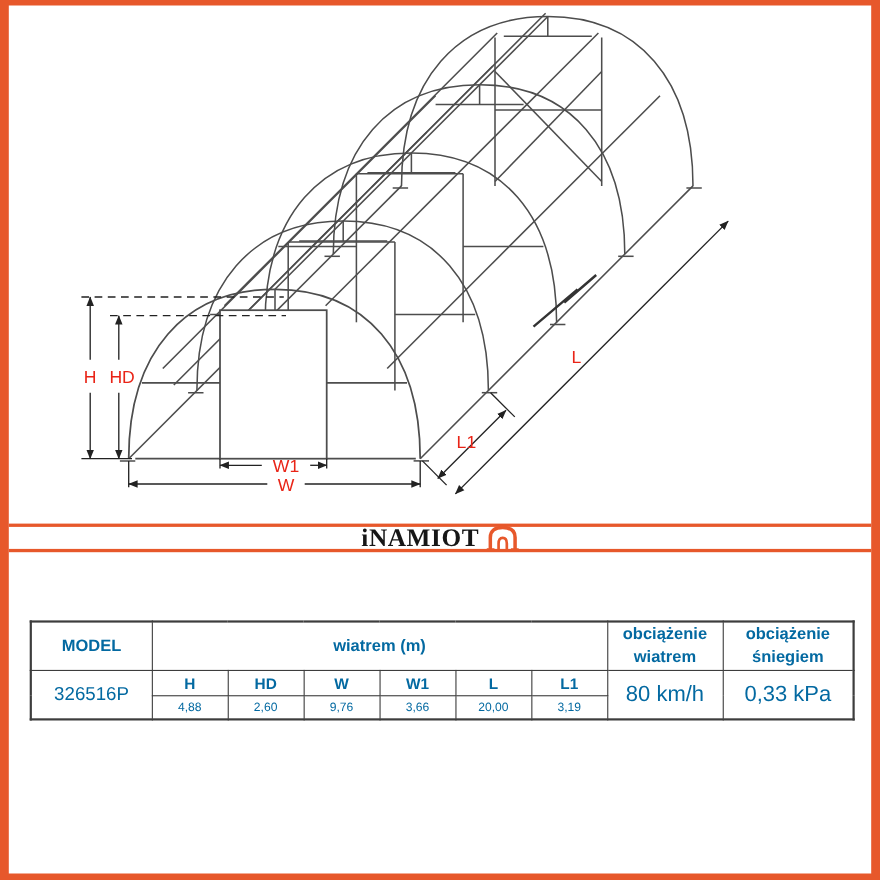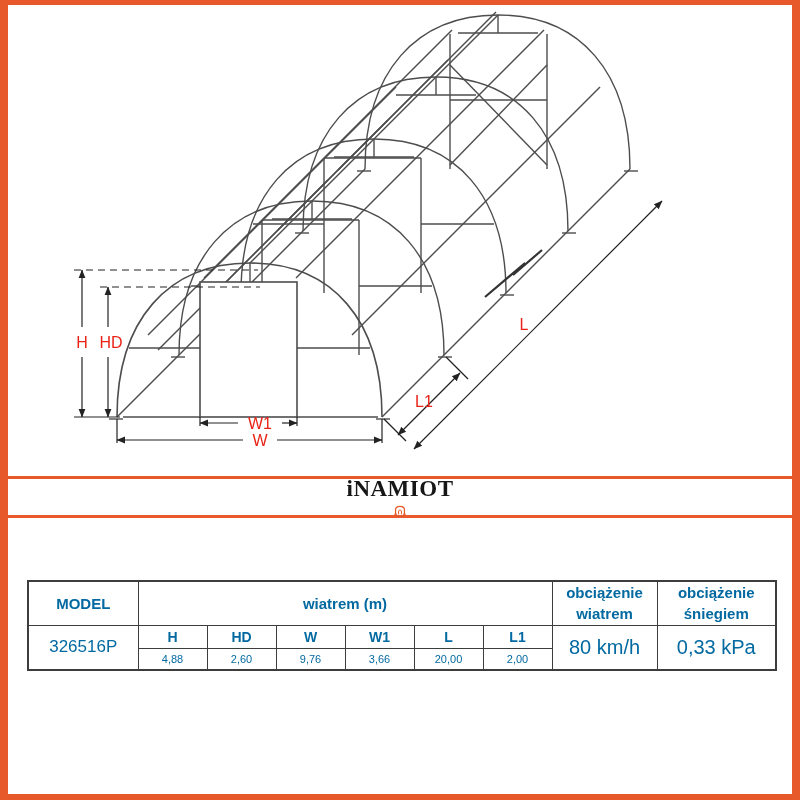--- a/index.html
+++ b/index.html
@@ -9,25 +9,25 @@
     border-style:solid;
     border-color:#e7582b;
     border-width:5px 8px 6px 8px;
     background:#fff;
     font-family:"Liberation Sans", sans-serif;
     display:flex; flex-direction:column;
   }
   .diagram-section { height:471px; position:relative; overflow:hidden; }
   .diagram-section svg { display:block; }
   .logo-band {
-    height:42px;
+    height:26px;
     border-top:3px solid #e7582b;
     border-bottom:3px solid #e7582b;
     display:flex; align-items:center; justify-content:center;
-    gap:6px; overflow:visible;flex-direction:column;
+    gap:6px; overflow:visible;
   }
   .logo-text {
     font-family:"Liberation Serif", serif;
     font-weight:bold; font-size:23px; line-height:20px;
     color:#161616; letter-spacing:0.5px;
   }
   .bottom-section { flex:1; position:relative; }
   table.spec {
     border-collapse:collapse;
     margin:62px 0 0 19px;
@@ -218,19 +218,19 @@
         <td class="sub">L1</td>
         <td class="load-val" rowspan="2">80 km/h</td>
         <td class="load-val" rowspan="2">0,33 kPa</td>
       </tr>
       <tr class="row-val">
         <td class="val">4,88</td>
         <td class="val">2,60</td>
         <td class="val">9,76</td>
         <td class="val">3,66</td>
         <td class="val">20,00</td>
-        <td class="val">2,00</td>
+        <td class="val">3,19</td>
       </tr>
     </tbody>
       </table>
   </div>
 
 </div>
 
 </body></html>

